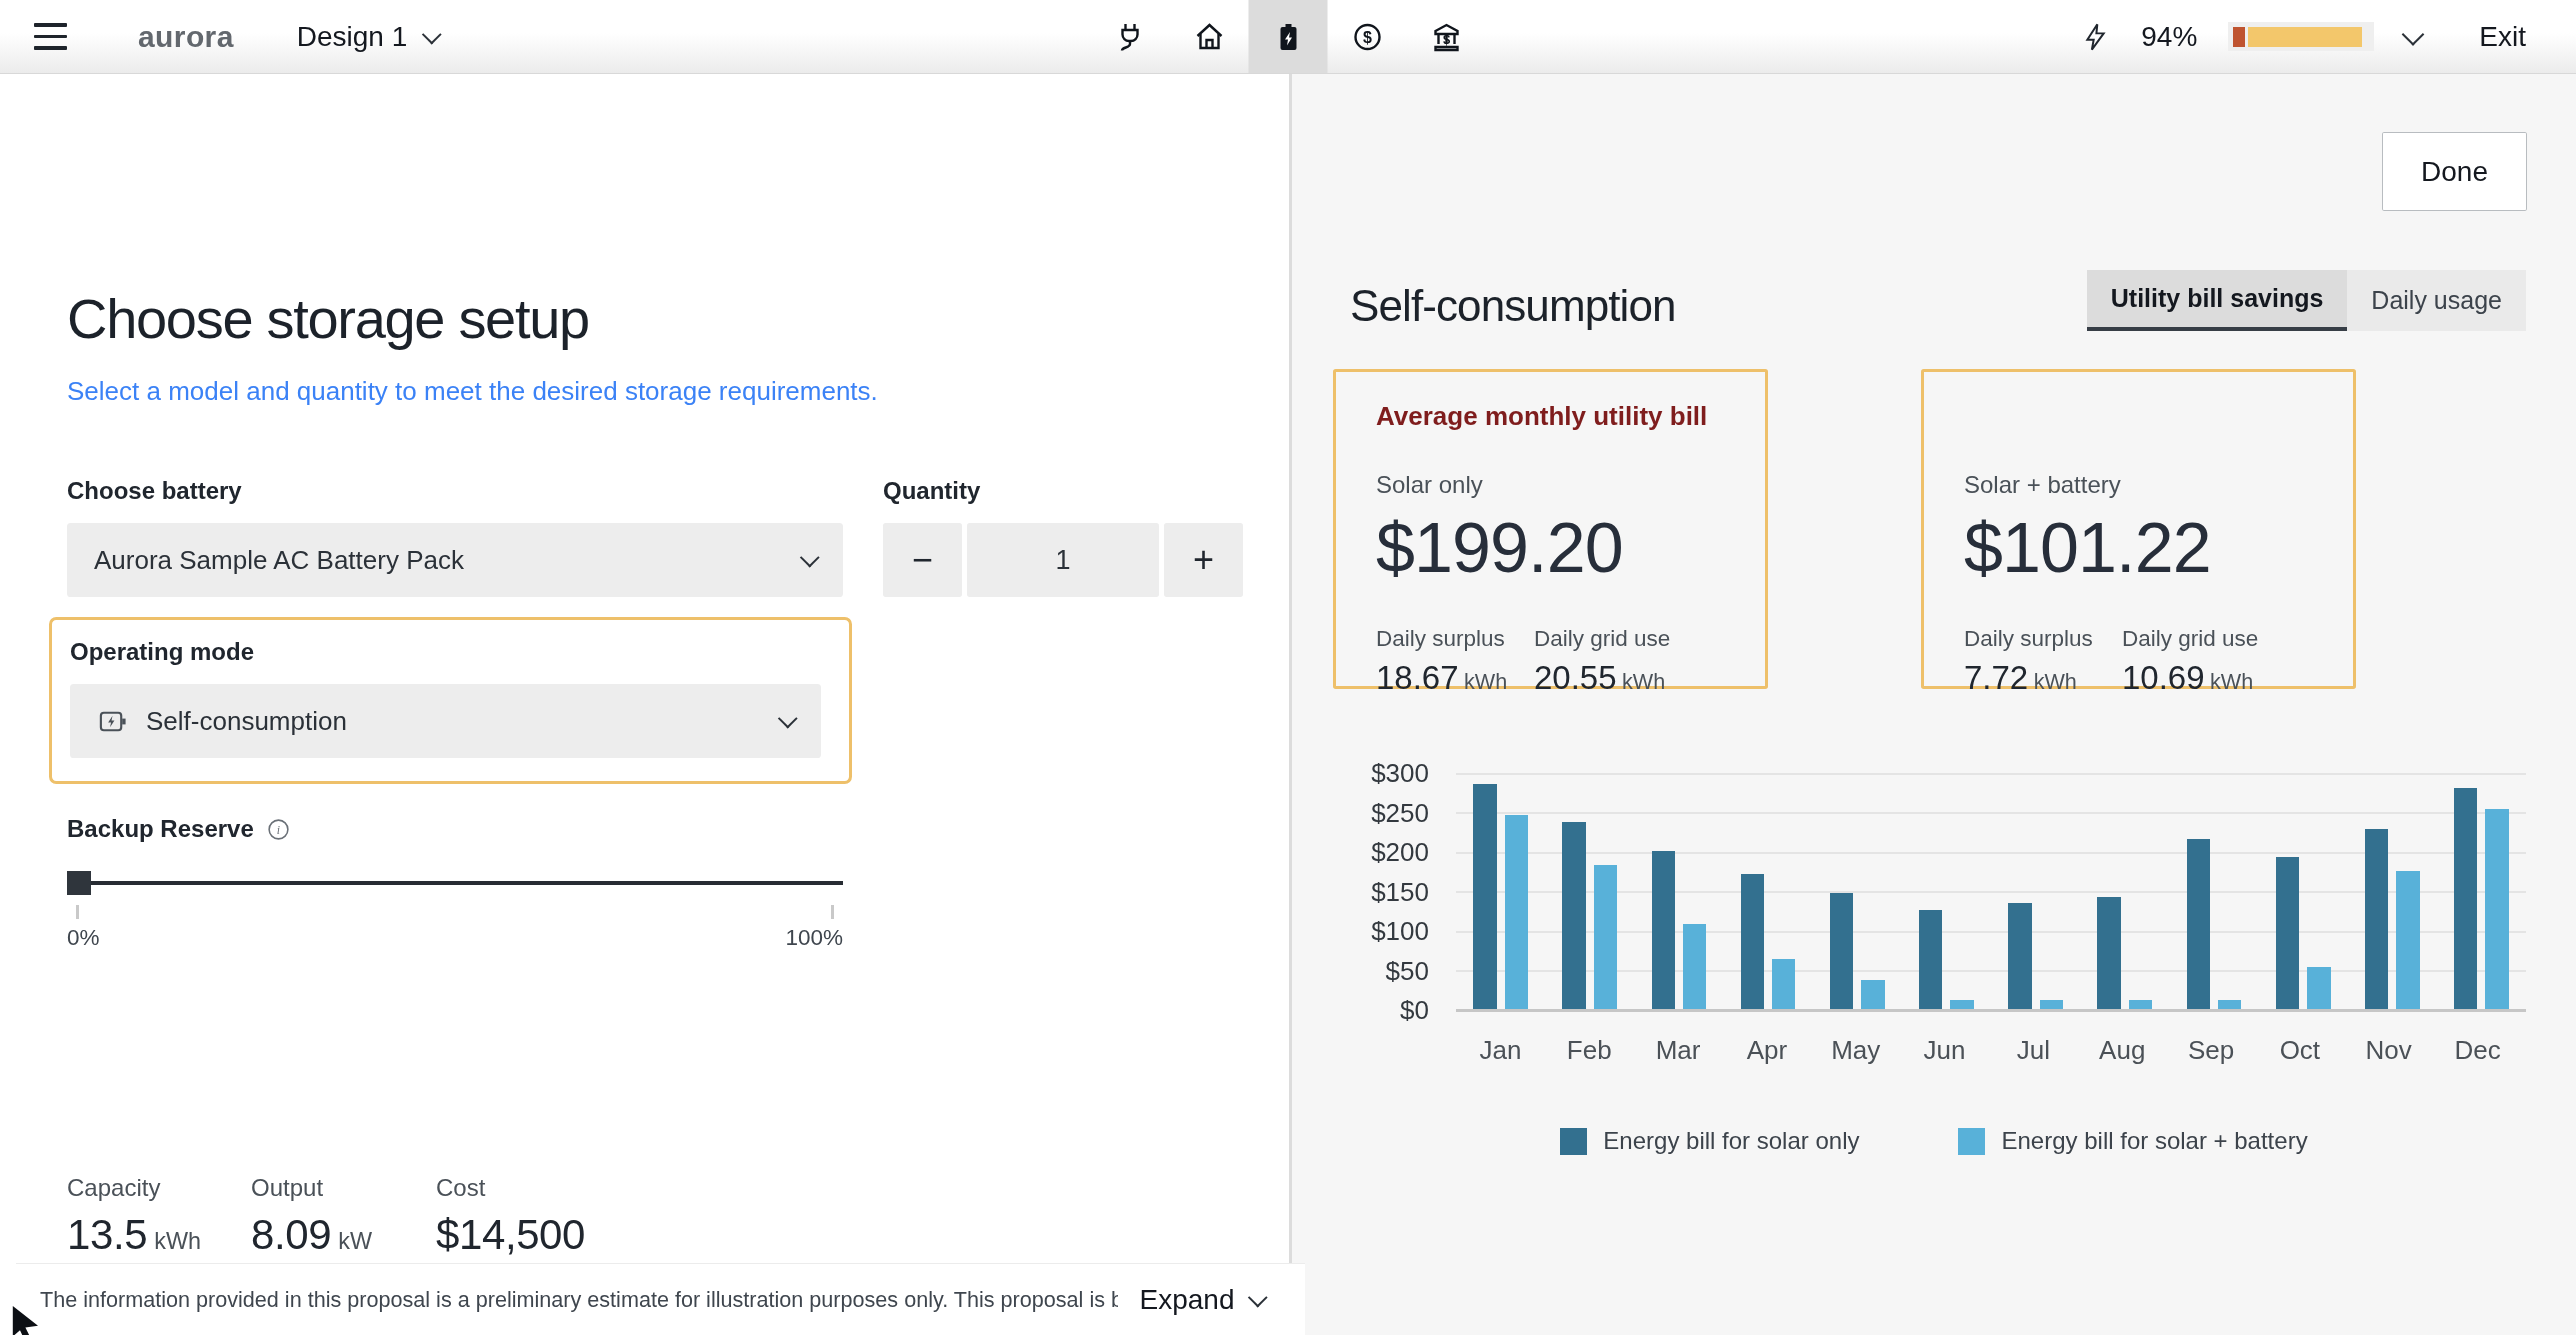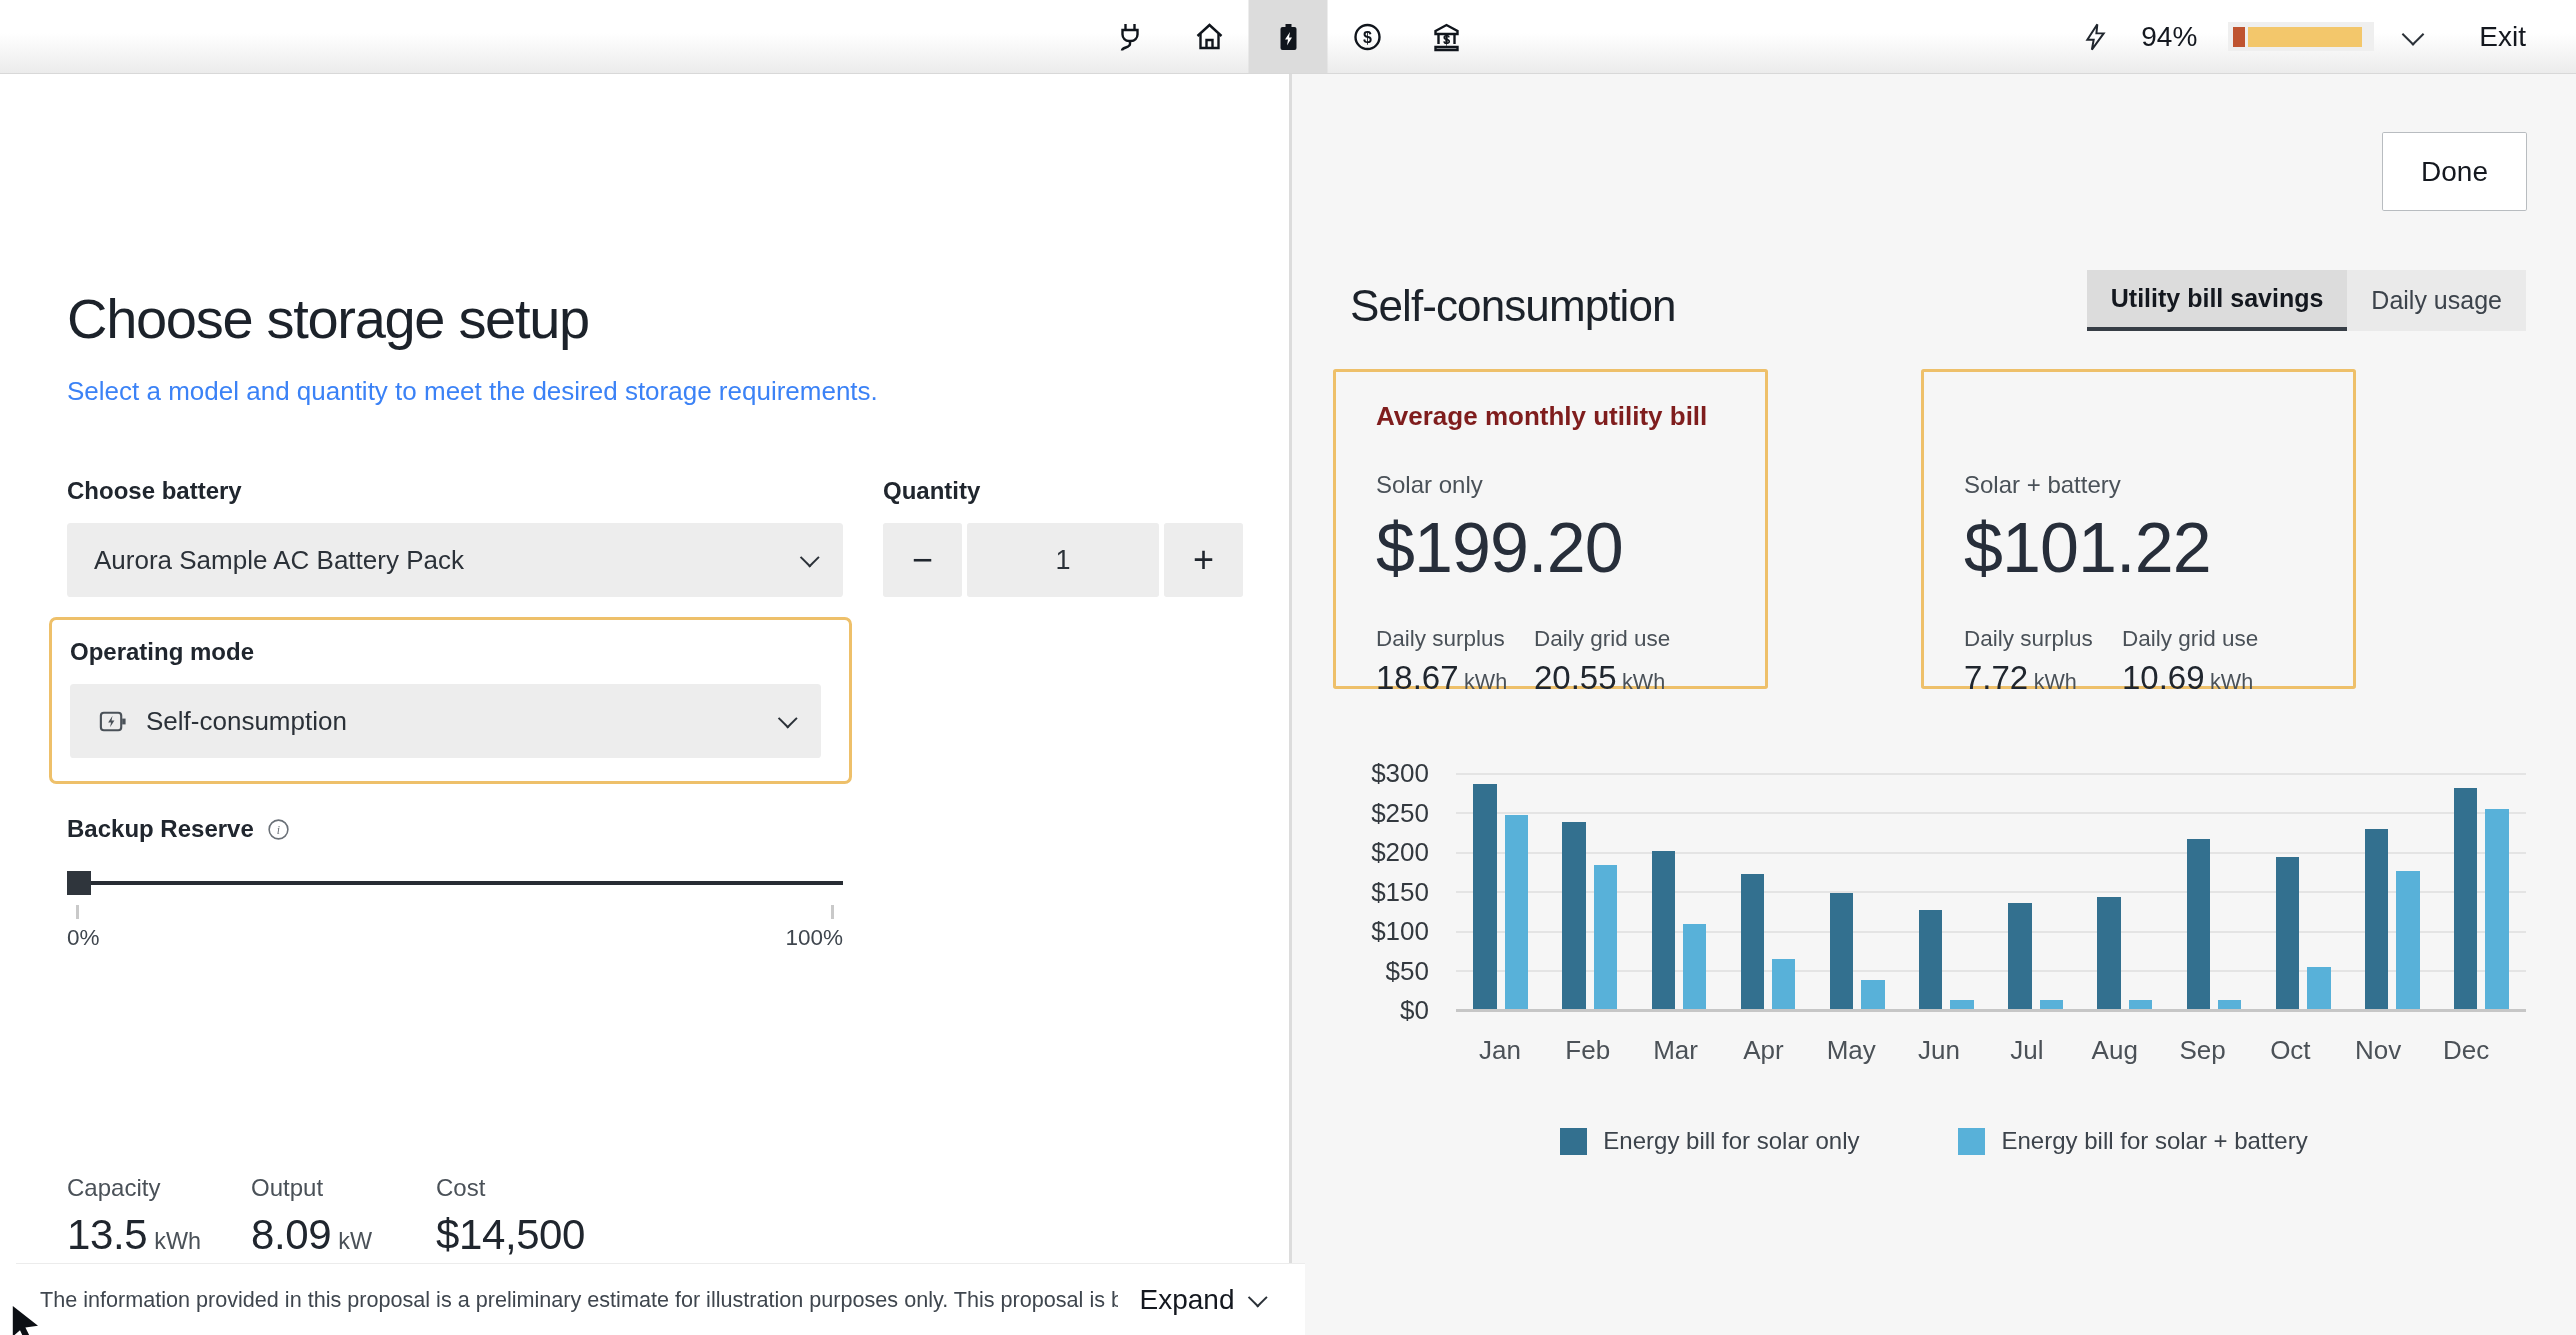--- a/index.html
+++ b/index.html
@@ -99,30 +99,42 @@
   
   .chart { position:relative; margin:86px 50px 0 56px; height:237px; }
   .chart-y { position:absolute; left:0; top:0; bottom:0; width:90px; }
   .ytick { position:absolute; right:9px; font-size:26px; color:#33393f; text-align:right; }
   .chart-plot { position:absolute; left:108px; right:0; top:0; bottom:0; }
   .gridline { position:absolute; left:0; right:0; height:1.8px; background:#e4e4e4; }
   .gridline.baseline { background:#c6c6c6; height:2.7px; z-index:2; }
   .groups { position:absolute; inset:0; display:flex; z-index:1; }
   .group { flex:1; display:flex; align-items:flex-end; justify-content:center; gap:8px; }
   .bar { width:23.4px; }
-  .chart-months { position:absolute; left:108px; right:16px; top:100%; margin-top:23.4px; display:flex; }
+  .chart-months { position:absolute; left:108px; right:4px; top:100%; margin-top:23.4px; display:flex; }
   .month { flex:1; text-align:center; font-size:26px; color:#4b5157; }
   .legend { display:flex; justify-content:center; gap:99px; margin-top:115px; }
   .legend-item { display:flex; align-items:center; gap:16px; font-size:24px; color:#3c434b; }
   .swatch { width:27px; height:27px; display:inline-block; }
 </style>
 </head>
 <body>
 
 <header class="topbar">
+  <div class="tb-left">
+    <div class="hamburger">
+        <span></span>
+        <span></span>
+        <span></span>
+      </div>
+    <div class="logo">aurora</div>
+    <div class="design-sel">
+      <span>Design 1</span>
+      <span class="chev"></span>
+    </div>
+  </div>
 
   <div class="tb-center">
     <div class="tb-icon">
       <svg width="32" height="32" viewBox="0 0 32 32" fill="none" stroke="currentColor" stroke-width="2.4">
         <path d="M11 3v6M20 3v6"></path>
           <path d="M8 9h15v4.5a6.5 6.5 0 0 1-6.5 6.5h-2A6.5 6.5 0 0 1 8 13.5z"></path>
         <path d="M15.5 20v3c0 4-8 3-8 6.5"></path>
       </svg>
     </div>
     <div class="tb-icon">

